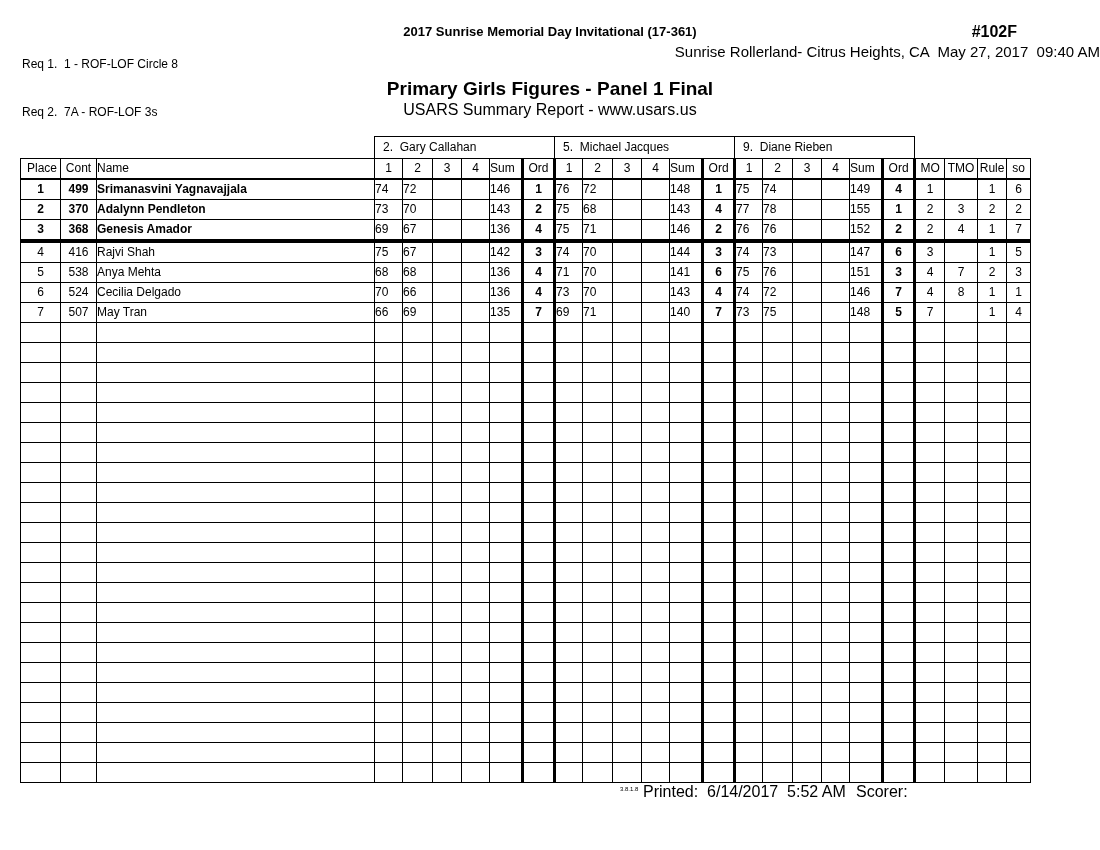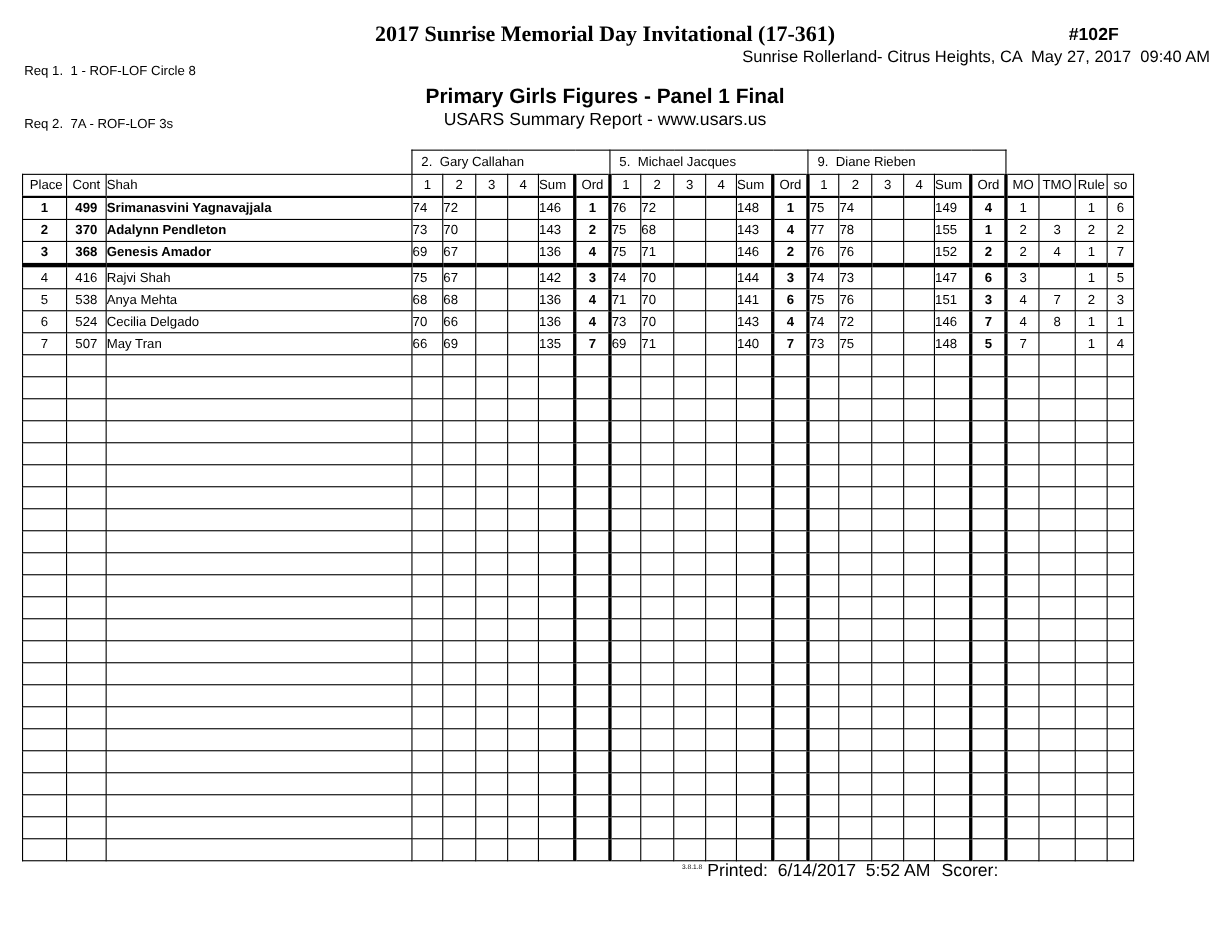--- a/index.html
+++ b/index.html
@@ -4,21 +4,21 @@
 <style>
   * { box-sizing: border-box; }
   html,body { margin:0; padding:0; background:#fff; }
   .page {
     position:relative; width:1100px; height:850px; background:#fff;
     font-family:"Liberation Sans", sans-serif; color:#000; overflow:hidden;
   }
   .req-block { position:absolute; left:22px; top:24px; font-size:12px; line-height:16px; white-space:pre; }
   .event-number { position:absolute; top:23px; right:83px; font-size:16px; font-weight:bold; }
   .title-block { position:absolute; left:0; top:22px; width:100%; text-align:center; }
-  .title1 { font-size:20px; font-weight:bold; line-height:19px;font-family:Liberation Serif, serif; }
+  .title1 { font-size:13px; font-weight:bold; line-height:19px; }
   .title2 { font-size:15px; line-height:18px; margin-top:2px; white-space:pre;text-align:right; }
   .title3 { font-size:19px; font-weight:bold; line-height:22px; margin-top:17px; }
   .title4 { font-size:16px; line-height:19px; margin-top:0; }
 
   table.score-table {
     position:absolute; left:20px; top:136px; width:852px;
     border-collapse:collapse; table-layout:fixed;
   }
   .score-table td, .score-table th {
     border:1px solid #000; height:20px; padding:0; font-size:12px;
@@ -99,21 +99,21 @@
       <tr class="judge-row">
         <td class="spacer" colspan="3"></td>
         <td class="judgebox" colspan="6">2.  Gary Callahan</td>
         <td class="judgebox" colspan="6">5.  Michael Jacques</td>
         <td class="judgebox" colspan="6">9.  Diane Rieben</td>
         <td class="spacer" colspan="4"></td>
       </tr>
       <tr class="cols">
         <th class="c-place">Place</th>
         <th class="c-cont">Cont</th>
-        <th class="c-name">Shah</th>
+        <th class="c-name">Name</th>
         <th class="c-num">1</th>
         <th class="c-num">2</th>
         <th class="c-num">3</th>
         <th class="c-num">4</th>
         <th class="c-sum">Sum</th>
         <th class="c-ord">Ord</th>
         <th class="c-num">1</th>
         <th class="c-num">2</th>
         <th class="c-num">3</th>
         <th class="c-num">4</th>

